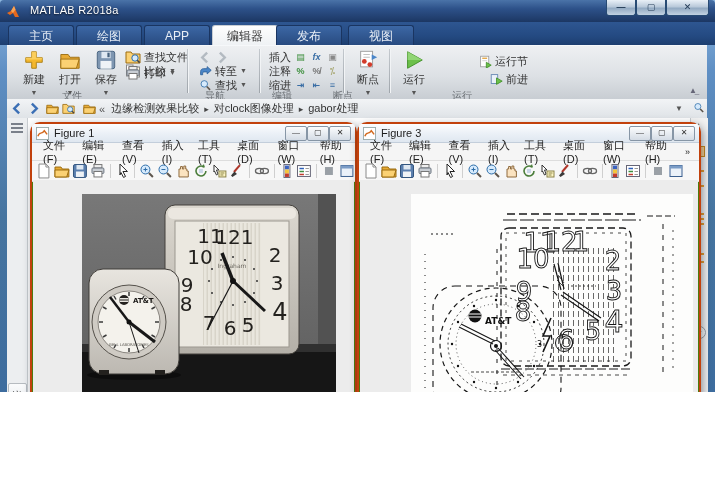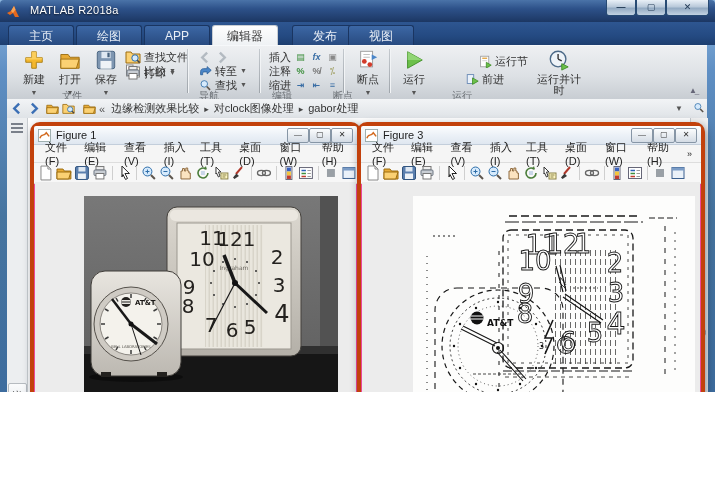--- a/index.html
+++ b/index.html
@@ -53,21 +53,21 @@
   .vtab{position:absolute;left:1px;top:265px;width:17px;height:24px;border:1px solid #b6bbc0;border-radius:2px;
     background:linear-gradient(180deg,#fafbfc,#e4e8eb);font-size:10px;color:#444;text-align:center;line-height:24px;}
   .editorbg{left:21px;top:0;width:662px;height:359px;background:#fdfdfd;}
   .annbar{left:683px;top:0;width:17px;height:359px;background:#f1f1f1;border-left:1px solid #c6c9cc;}
   .anndash{position:absolute;left:4px;width:9px;height:2px;background:#e79b2d;}
   .annsq{position:absolute;left:3px;width:9px;height:9px;background:#f8cf8e;border:1px solid #c9891c;}
   .annx{position:absolute;left:3px;font-size:10px;color:#333;font-weight:bold;}
   .anncircle{position:absolute;left:2px;width:11px;height:11px;border:1px solid #9aa0a5;border-radius:50%;
     background:#f6f7f8;color:#6a7075;font-size:7px;line-height:11px;text-align:center;}
   
-  .figwin{position:absolute;background:#ec4899;border:4px solid #c2410c;border-radius:10px;
+  .figwin{position:absolute;background:#4d7c0f;border:2px solid #c2410c;border-radius:10px;
     box-shadow:2px 3px 8px rgba(20,30,45,.45);}
   .figtitle{height:18px;background:linear-gradient(180deg,#fcfdfe 0%,#ecf1f7 50%,#dfe7f0 100%);
     border-bottom:1px solid #c3cedb;display:flex;align-items:center;font-size:11px;color:#1d1d1d;border-radius:2px 2px 0 0;}
   .figtitle .t{margin-left:5px;}
   .fbtn{position:absolute;top:2px;width:20px;height:13px;border:1px solid #8796a6;border-radius:2px;
     background:linear-gradient(180deg,#fbfcfd,#d4dce5);font-size:8px;line-height:11px;text-align:center;color:#333;}
   .figmenu{height:17px;background:#f5f5f5;border-bottom:1px solid #ddd;display:flex;align-items:center;
     font-size:11px;color:#222;padding-left:6px;}
   .figmenu span{padding:0 5px;}
   .figtools{height:20px;background:#f7f7f7;border-bottom:1px solid #d9d9d9;display:flex;align-items:center;
@@ -257,21 +257,21 @@
     <div class="winbtn" style="left:606px;width:28px">—</div>
     <div class="winbtn" style="left:636px;width:28px">▢</div>
     <div class="winbtn" style="left:666px;width:41px">✕</div>
   </div>
 
   <div class="a tabrow">
     <div class="rtab off" style="left:8px">主页</div>
     <div class="rtab off" style="left:76px">绘图</div>
     <div class="rtab off" style="left:144px">APP</div>
     <div class="rtab on" style="left:212px">编辑器</div>
-    <div class="rtab off" style="left:292px">发布</div>
+    <div class="rtab off" style="left:276px">发布</div>
     <div class="rtab off" style="left:348px">视图</div>
     <div class="qat" style="left:402px">
       <span class="qicon" style="color:#a8c4e2">▤</span>
       <span class="qicon">✂</span>
       <span class="qicon">⧉</span>
       <span class="qicon">▣</span>
       <span class="qicon">↺</span>
       <span class="qicon">↻</span>
       <span class="qicon">❐</span>
       <span class="qicon" style="color:#e6f0fa">?</span>
@@ -342,21 +342,21 @@
       <span>转至</span>
         <span class="caret">▼</span>
     </div>
     <div class="smallrow" style="left:192px;top:32px">
       <svg width="13" height="13" viewBox="0 0 16 16">
           <use href="#r-find"></use>
         </svg>
       <span>查找</span>
         <span class="caret">▼</span>
     </div>
-    <div class="glabel" style="left:192px">导航</div>
+    <div class="glabel" style="left:198px">导航</div>
     <div class="gsep" style="left:252px"></div>
 
     <div class="smallrow" style="left:262px;top:4px">
       <span>插入</span>
       <span class="mini" style="color:#3d8f3d">▤</span>
       <span class="mini" style="font-style:italic">fx</span>
       <span class="mini" style="color:#888">▣</span>
     </div>
     <div class="smallrow" style="left:262px;top:18px">
       <span>注释</span>
@@ -387,31 +387,25 @@
           <use href="#r-run"></use>
         </svg>
       <span class="lbl">运行</span><span class="caret">▼</span>
     </div>
     <div class="smallrow" style="left:472px;top:8px">
       <svg width="13" height="13" viewBox="0 0 16 16">
           <use href="#r-runsec"></use>
         </svg>
       <span>运行节</span>
     </div>
-    <div class="smallrow" style="left:459px;top:26px">
+    <div class="smallrow" style="left:483px;top:26px">
       <svg width="13" height="13" viewBox="0 0 16 16">
           <use href="#r-adv"></use>
         </svg>
       <span>前进</span>
-    </div>
-    <div class="bigbtn" style="left:530px;width:44px">
-      <svg width="22" height="22" viewBox="0 0 24 24">
-          <use href="#r-runtime"></use>
-        </svg>
-      <span class="lbl">运行并计时</span>
     </div>
     <div class="glabel" style="left:445px">运行</div>
     <div class="a" style="left:682px;top:40px;font-size:8px;color:#667">▲̲</div>
   </div>
 
   <div class="a crumbbar">
     <svg style="margin-left:4px" width="13" height="13" viewBox="0 0 16 16">
         <path d="M10 2L4 8l6 6" fill="none" stroke="#3b6fb5" stroke-width="3"></path>
       </svg>
     <svg style="margin-left:3px" width="13" height="13" viewBox="0 0 16 16">

